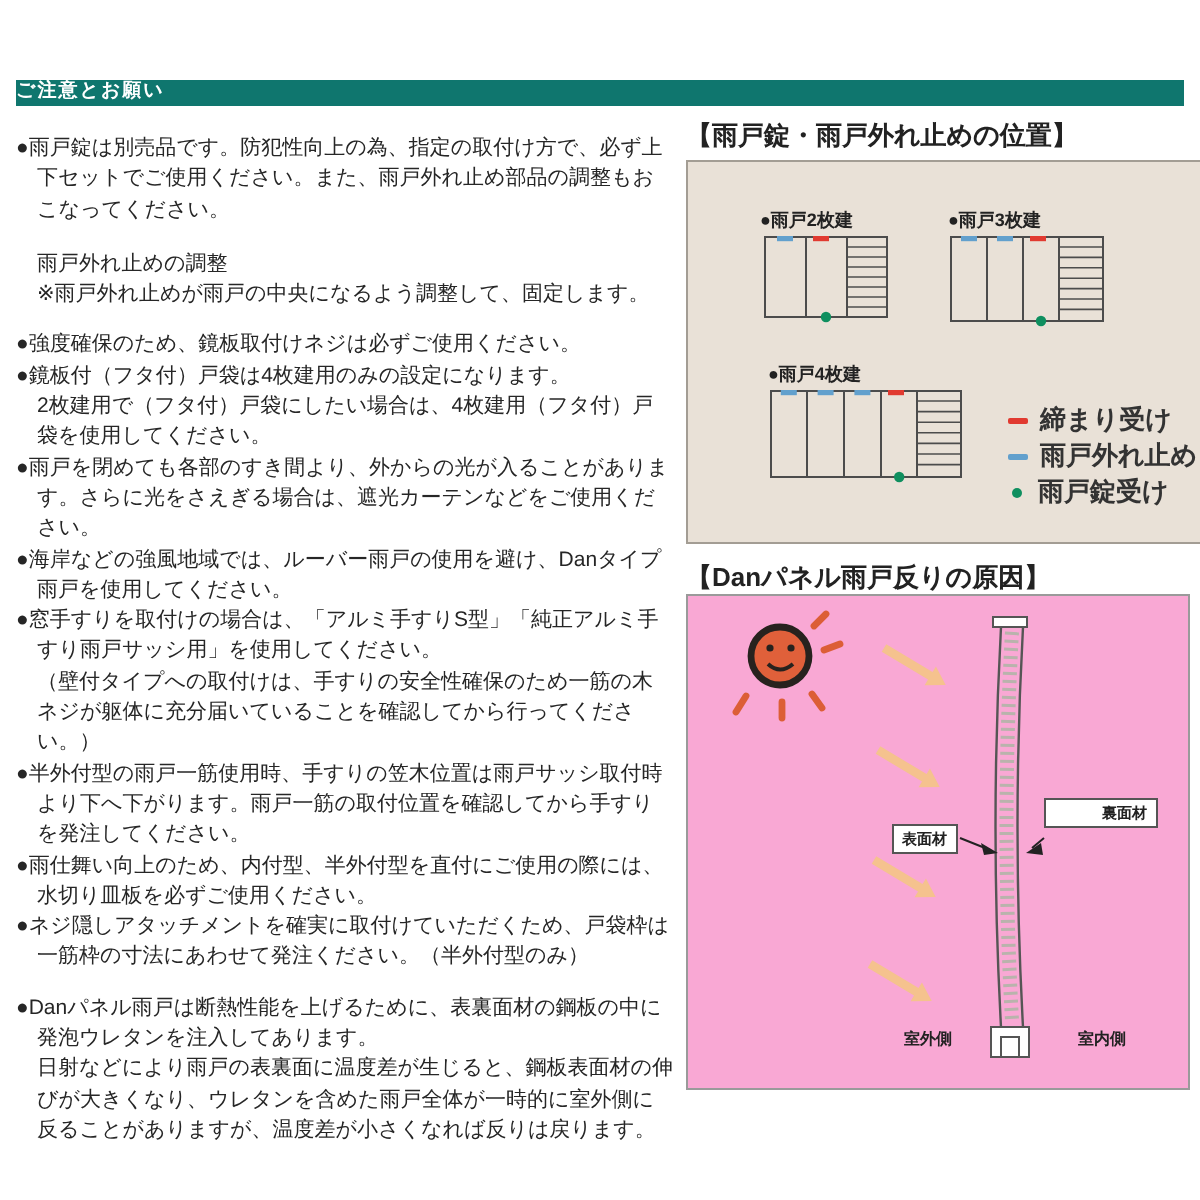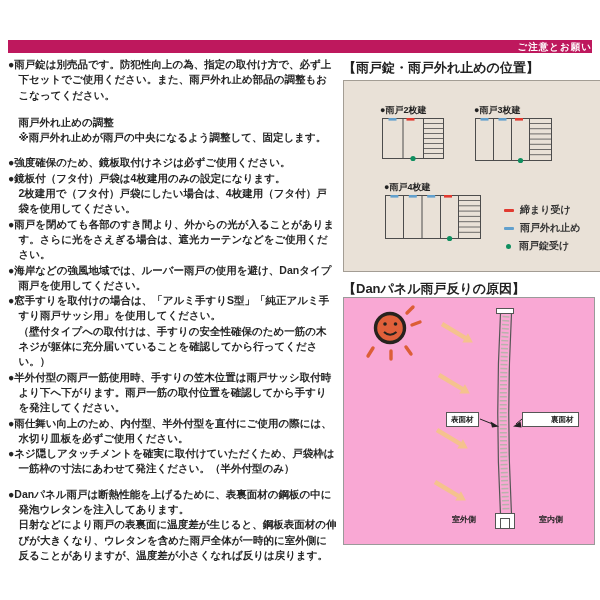--- a/index.html
+++ b/index.html
@@ -5,29 +5,29 @@
   * { margin:0; padding:0; box-sizing:border-box; }
   html,body { width:600px; height:600px; }
   body {
     position:relative; width:600px; height:600px; background:#ffffff;
     font-family:"Liberation Sans","DejaVu Sans",sans-serif; color:#2b2b2b;
     overflow:hidden;
   }
   
   .header-bar {
     position:absolute; left:8px; right:8px; top:40px; height:13px;
-    background:#be185d; display:flex; align-items:center; justify-content:flex-end;
+    background:#0f766e; display:flex; align-items:center; justify-content:flex-start;font-family:Liberation Serif, serif;
   }
   .header-bar .title {
     color:#ffffff; font-size:9.5px; font-weight:bold; letter-spacing:1px; line-height:13px;
   }
   
   .notes {
-    position:absolute; left:8px; top:57px; width:329px;
-    font-size:10.5px; font-weight:bold; line-height:15.3px; color:#262626;
+    position:absolute; left:8px; top:67px; width:329px;
+    font-size:10.5px; font-weight:normal; line-height:15.3px; color:#262626;
   }
   .note { padding-left:10.5px; text-indent:-10.5px; white-space:pre-line; }
   .note.sub { padding-left:10.5px; text-indent:0; margin-top:12px; }
   .gap { margin-top:10px; }
   
   .rc-title { position:absolute; font-size:13px; font-weight:bold; color:#222; }
   .rc-title.t1 { left:343px; top:59px; }
   .rc-title.t2 { left:343px; top:280px; }
   .box1 {
     position:absolute; left:343px; top:80px; width:296px; height:192px;
@@ -39,21 +39,21 @@
   }
   .diag-label { position:absolute; font-size:9px; font-weight:bold; color:#222; white-space:nowrap; }
   .diag-svg { position:absolute; }
   
   .legend { position:absolute; left:160px; top:120px; }
   .legend-row { display:flex; align-items:center; height:18px; }
   .legend-swatch { width:10px; height:3px; margin-right:6px; border-radius:1px; }
   .legend-swatch.red { background:#e13a30; }
   .legend-swatch.blue { background:#62a0cd; }
   .legend-swatch.dot { width:5px; height:5px; border-radius:50%; background:#0f8f5f; margin-right:8px; margin-left:2px; }
-  .legend-label { font-size:10px; font-weight:bold; color:#333; }
+  .legend-label { font-size:13px; font-weight:bold; color:#333; }
   
   .tag-box {
     position:absolute; background:#fff; border:1px solid #555;
     font-size:7.5px; font-weight:bold; color:#222; padding:1.5px 4px; white-space:nowrap;
   }
   .side-label { position:absolute; font-size:8px; font-weight:bold; color:#222; white-space:nowrap; }
 </style>
 </head>
 <body>
 
@@ -207,16 +207,16 @@
     </g>
 
     <g stroke="#222" stroke-width="1">
       <line x1="136" y1="121" x2="151" y2="127"></line>
       <polygon points="155,128.5 146.5,123.5 148,129.5" fill="#222" stroke="none"></polygon>
       <line x1="178" y1="121" x2="172" y2="126"></line>
       <polygon points="169,128.5 176.5,123.5 177.5,129.5" fill="#222" stroke="none"></polygon>
     </g>
   </svg>
   <div class="tag-box" style="left:102px; top:114px;">表面材</div>
-  <div class="tag-box" style="left:178px; top:114px;padding-left:28px;">裏面材</div>
+  <div class="tag-box" style="left:178px; top:101px;padding-left:28px;">裏面材</div>
   <div class="side-label" style="left:108px; top:216px;">室外側</div>
   <div class="side-label" style="left:195px; top:216px;">室内側</div>
 </div>
 
 </body></html>

